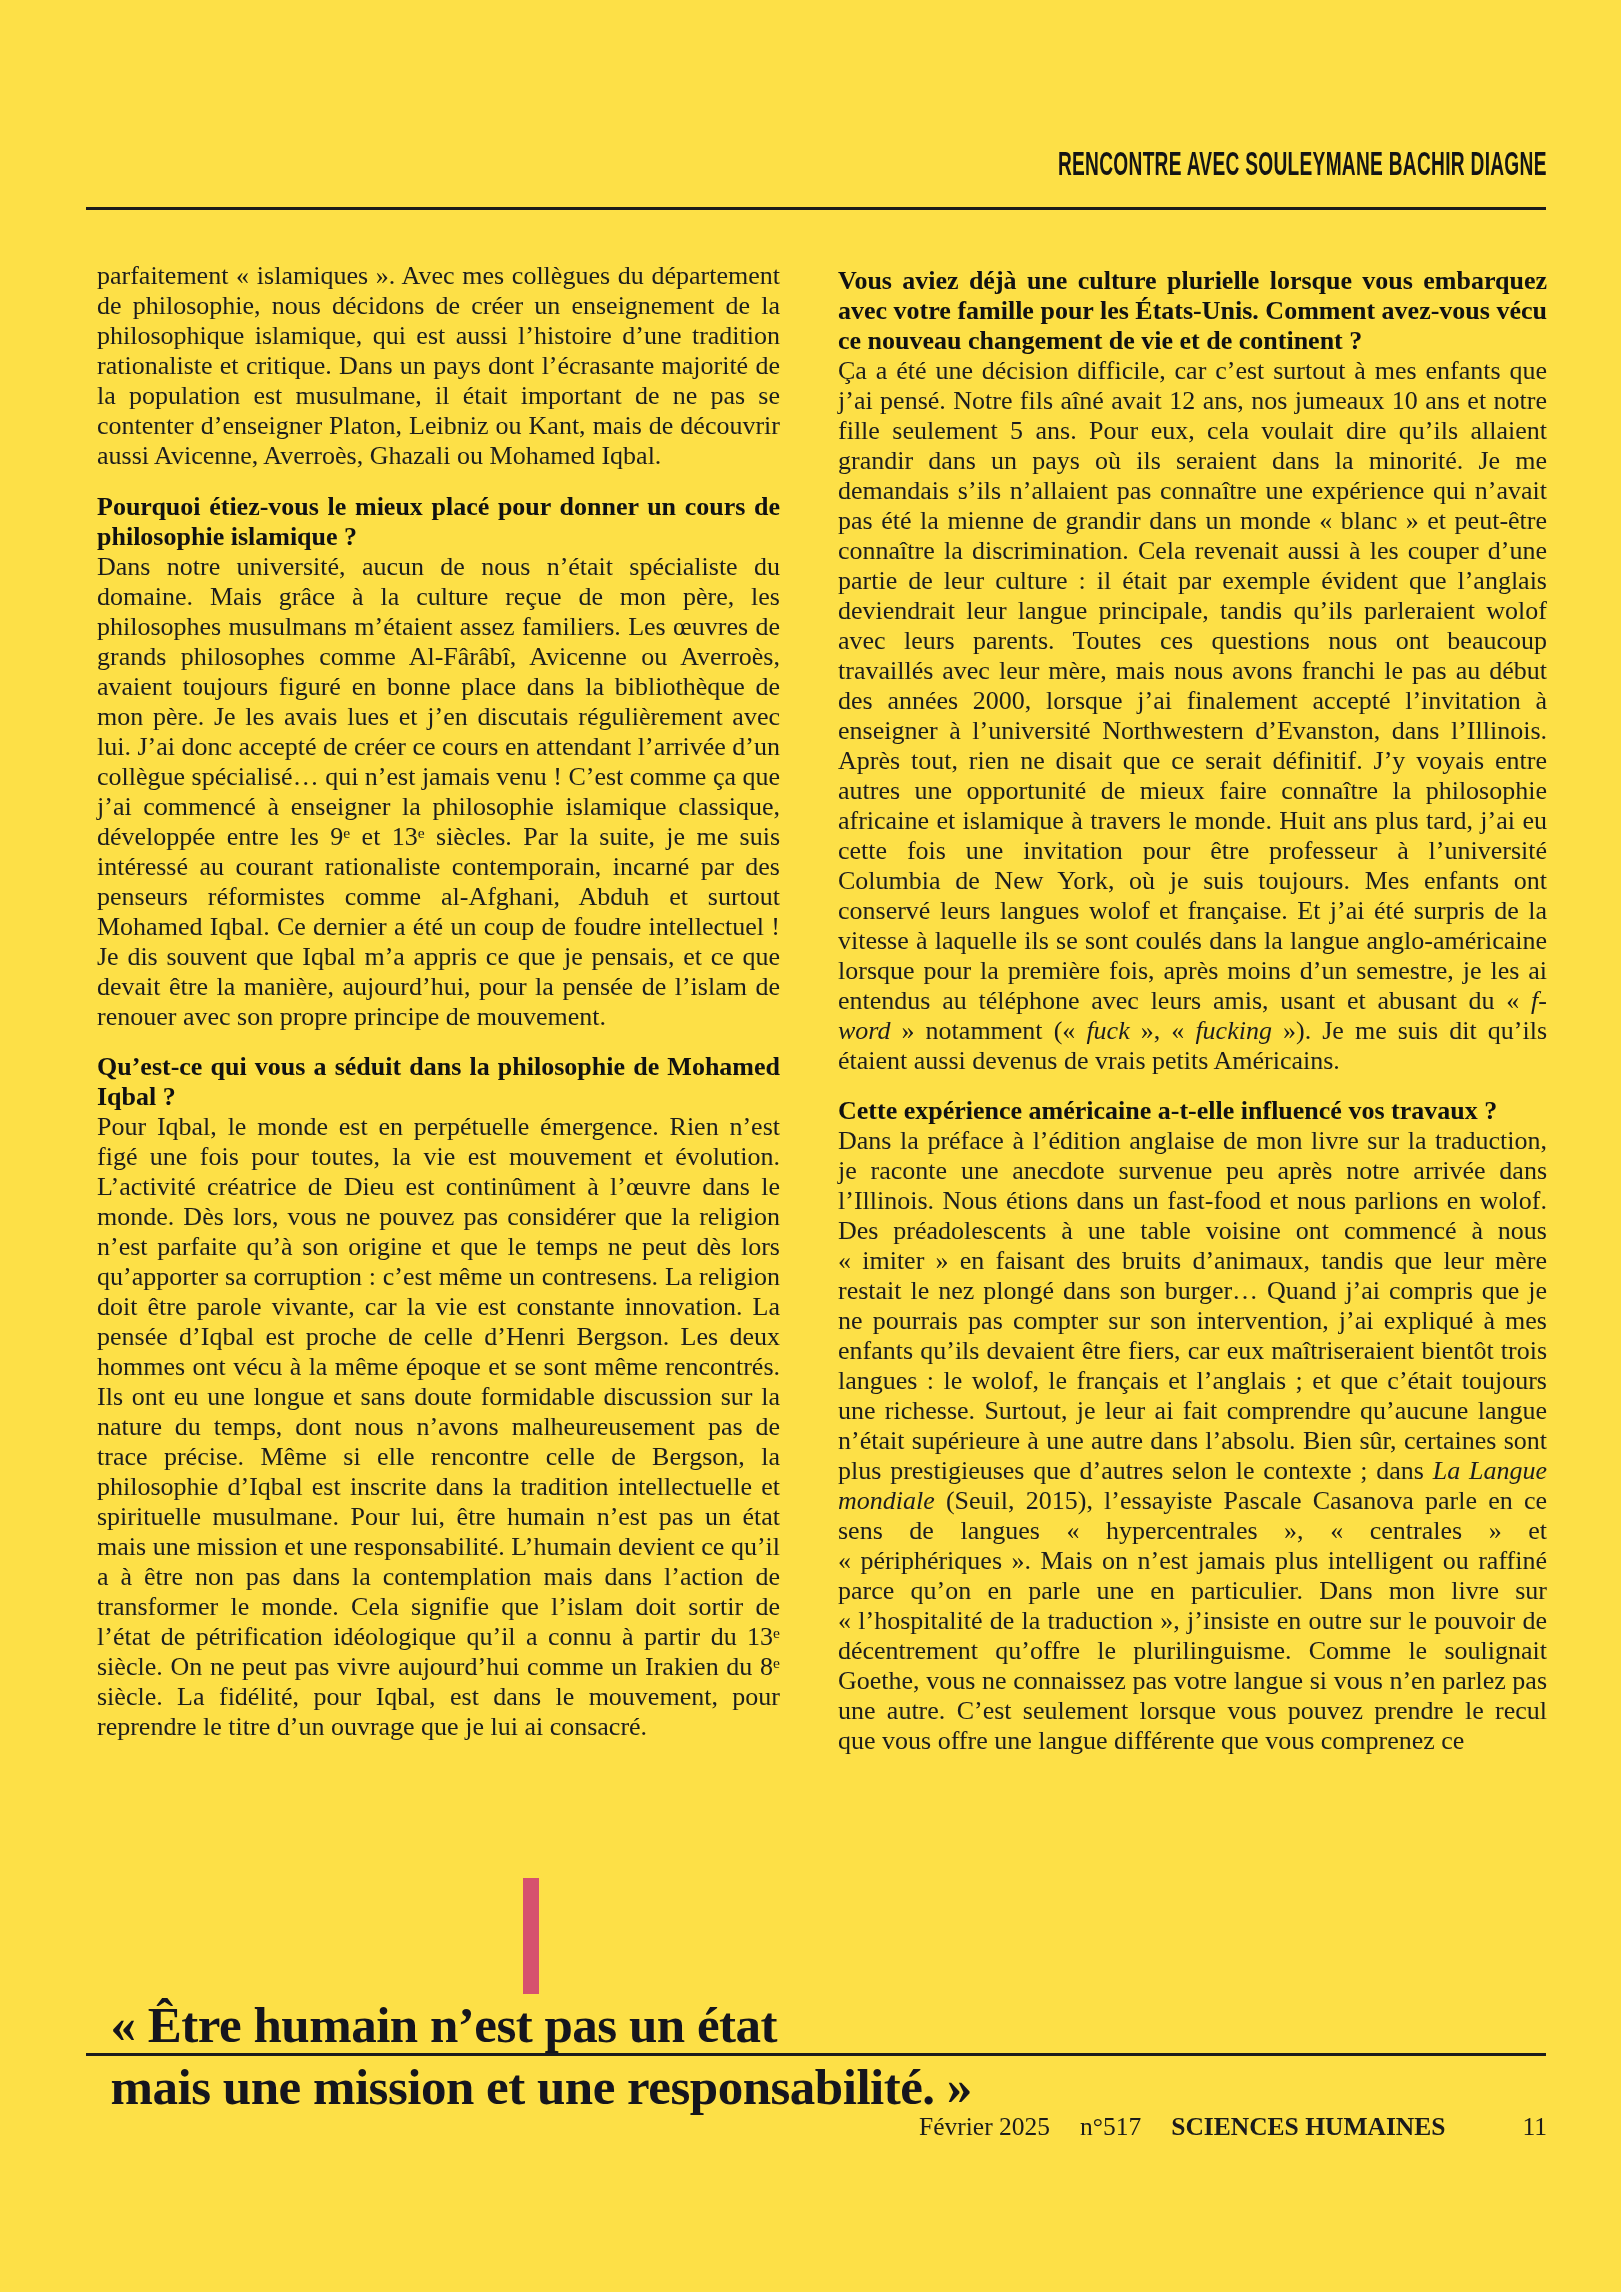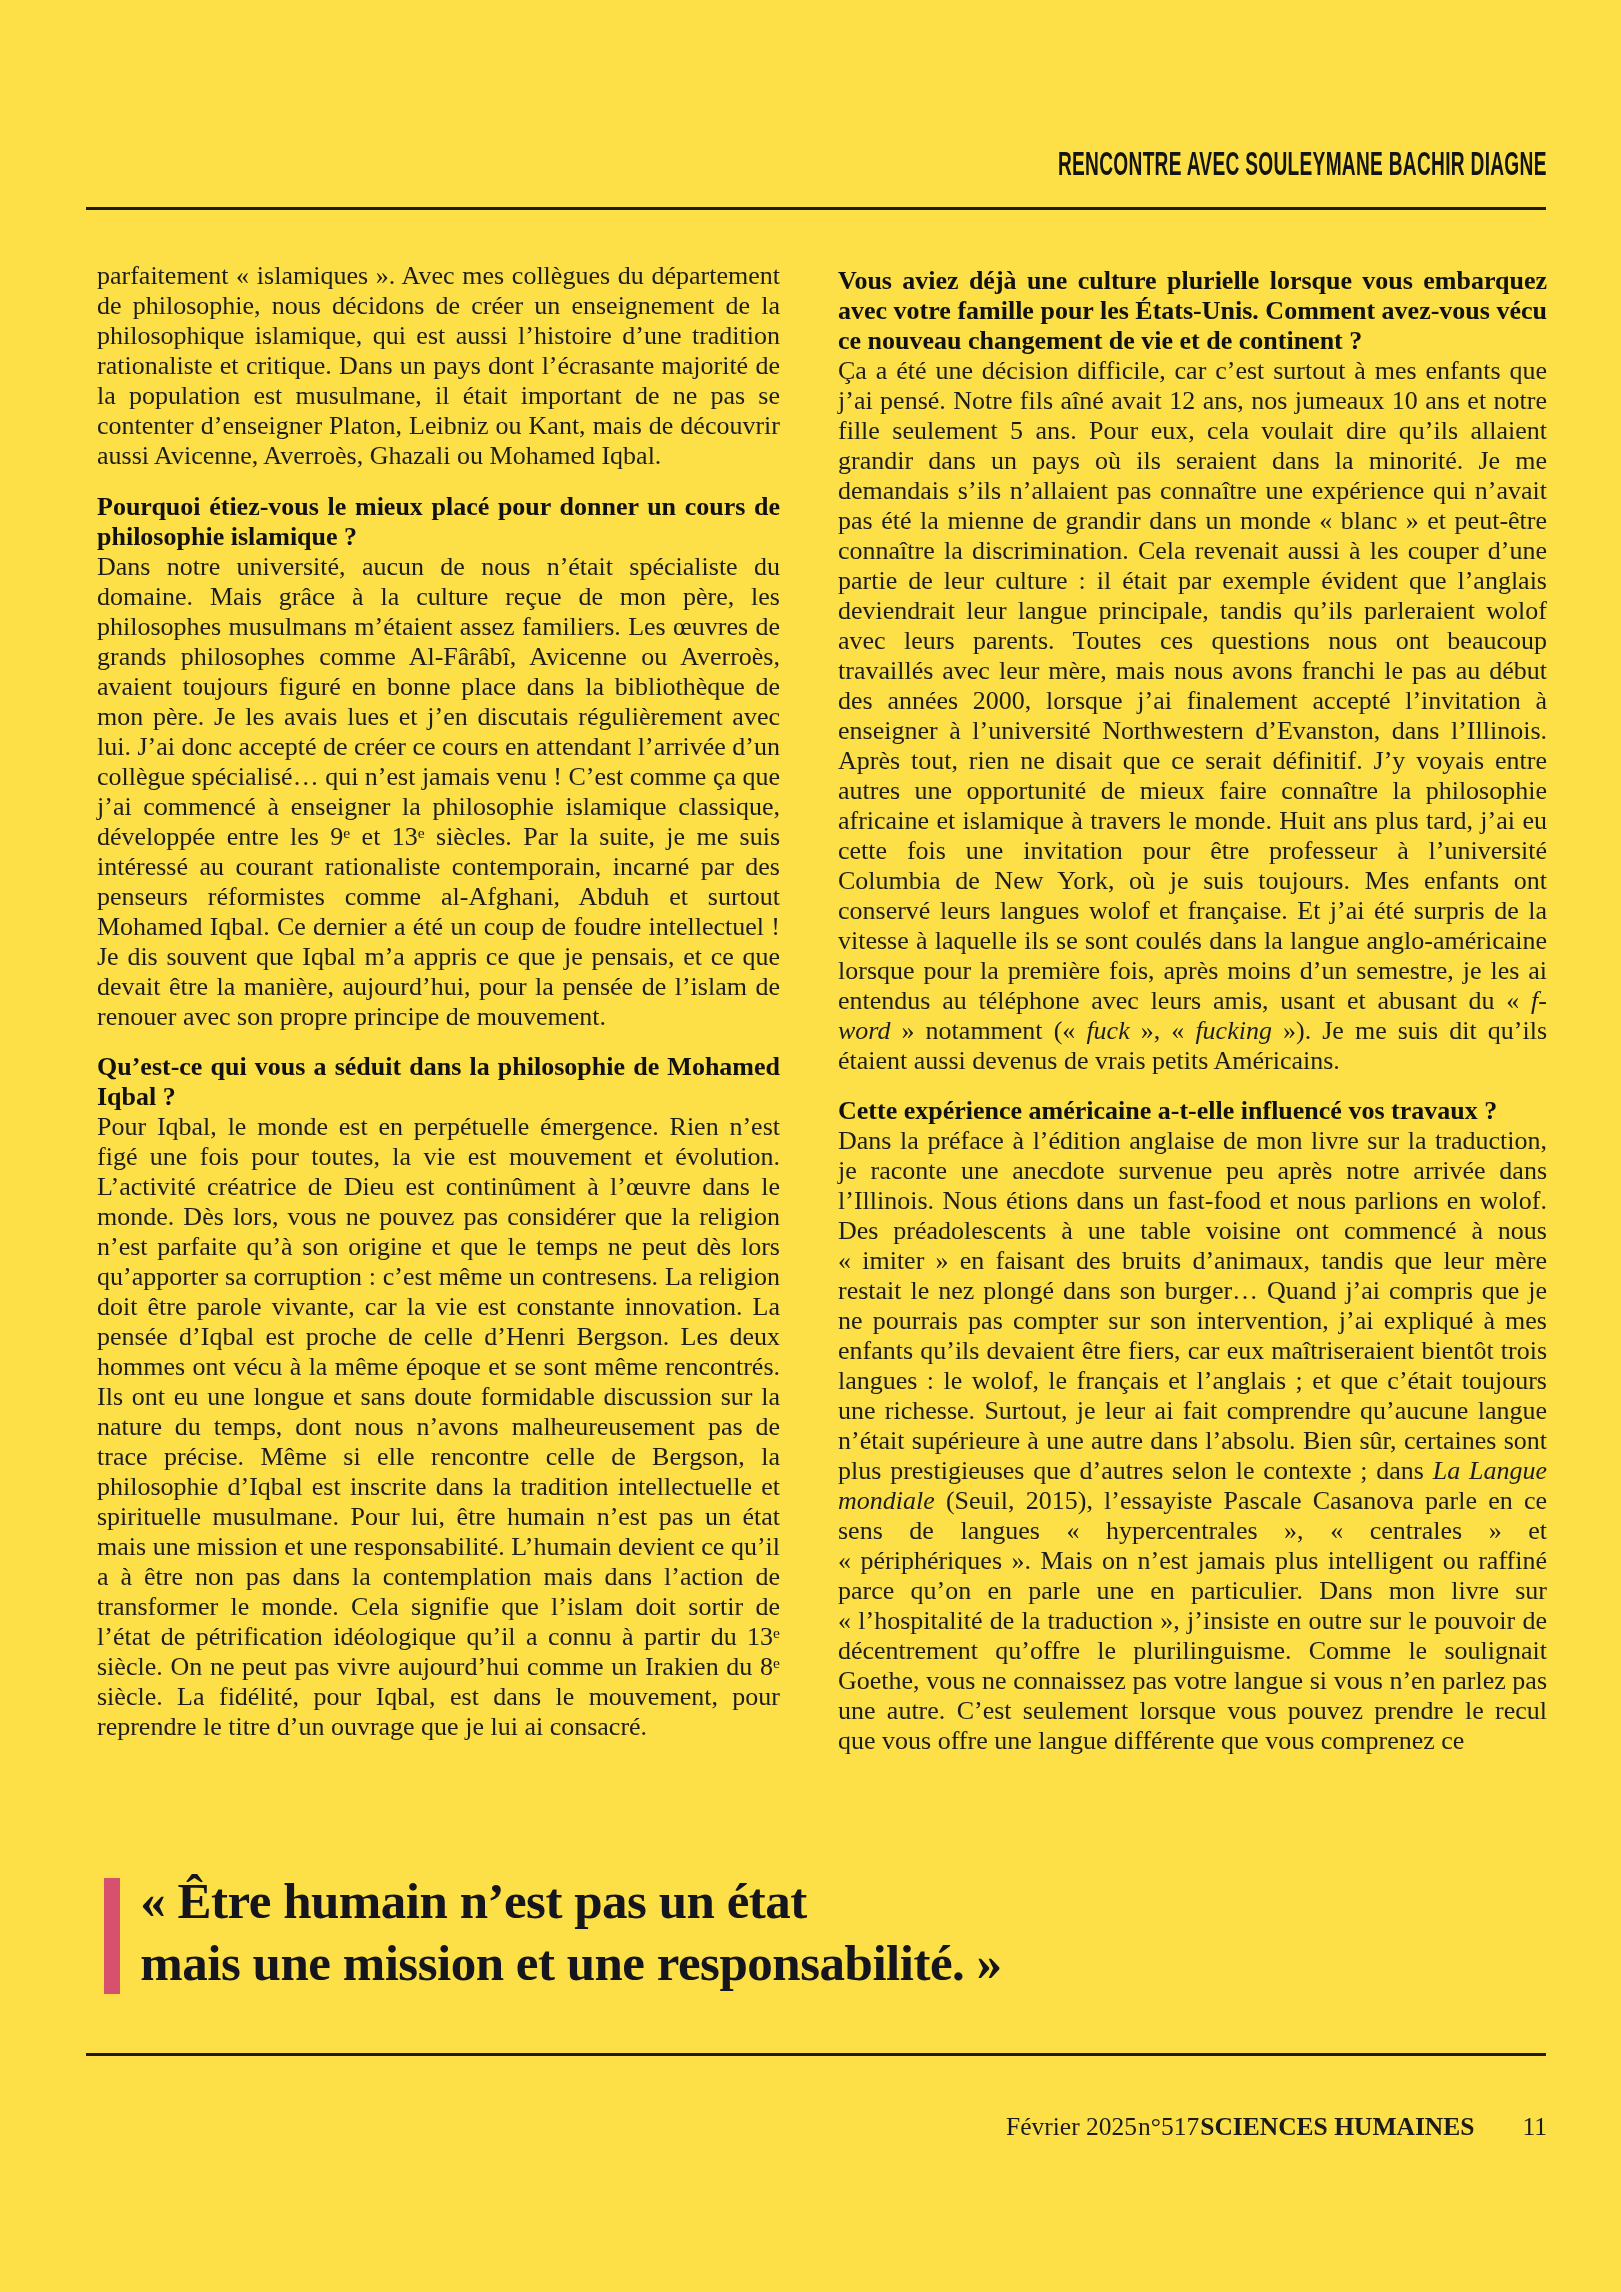--- a/index.html
+++ b/index.html
@@ -58,24 +58,25 @@
     line-height: 0;
     position: relative;
     top: -0.45em;
     vertical-align: baseline;
   }
   .column em { font-style: italic; }
 
   
   .pull-quote {
     position: absolute;
-    left: 104px;
+    left: 90px;
     top: 1870px;
     display: flex;
-    align-items: flex-end;
+    align-items: center;
+    flex-direction: column;
   }
   .pull-quote .bar {
     width: 15.7px;
     min-height: 116px;
     margin-top: 7.8px;
     background: var(--accent, #d6516e);
   }
   .pull-quote .quote-text {
     margin-left: 20.6px;
     font-weight: 700;
@@ -86,21 +87,21 @@
     white-space: nowrap;
   }
 
   
   .footer {
     position: absolute;
     top: 2112px;
     right: 74px;
     display: flex;
     align-items: baseline;
-    gap: 1px;
+    gap: 30px;
     font-size: 25.5px;
     color: #1b1b1b;
   }
   .footer .bold { font-weight: 700; }
   .footer .page-number { margin-left: 47px; font-weight: 400; }
 </style>
 </head>
 <body>
 
 <div class="page">

